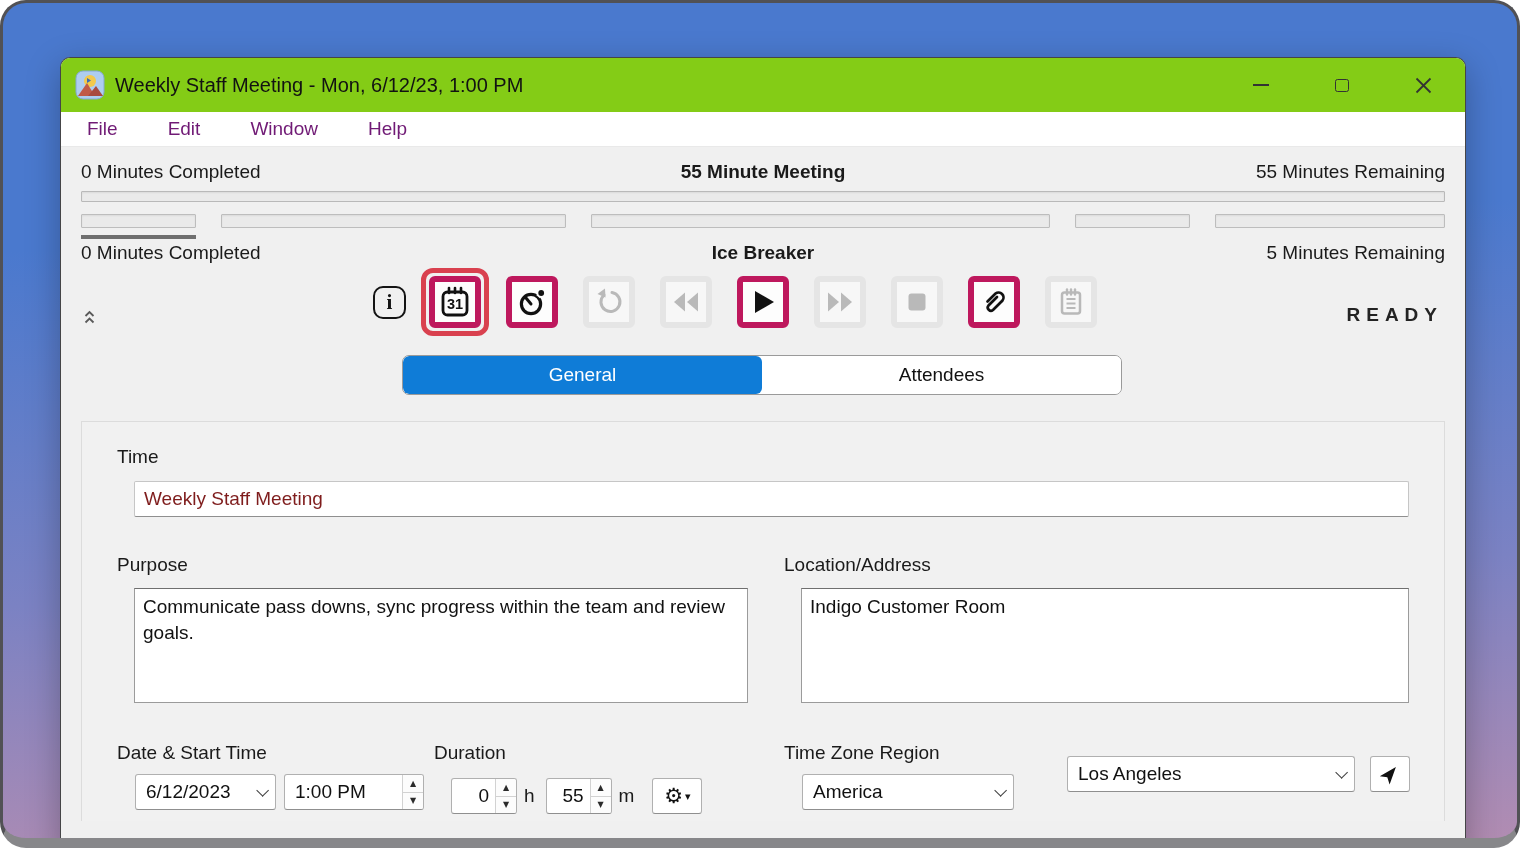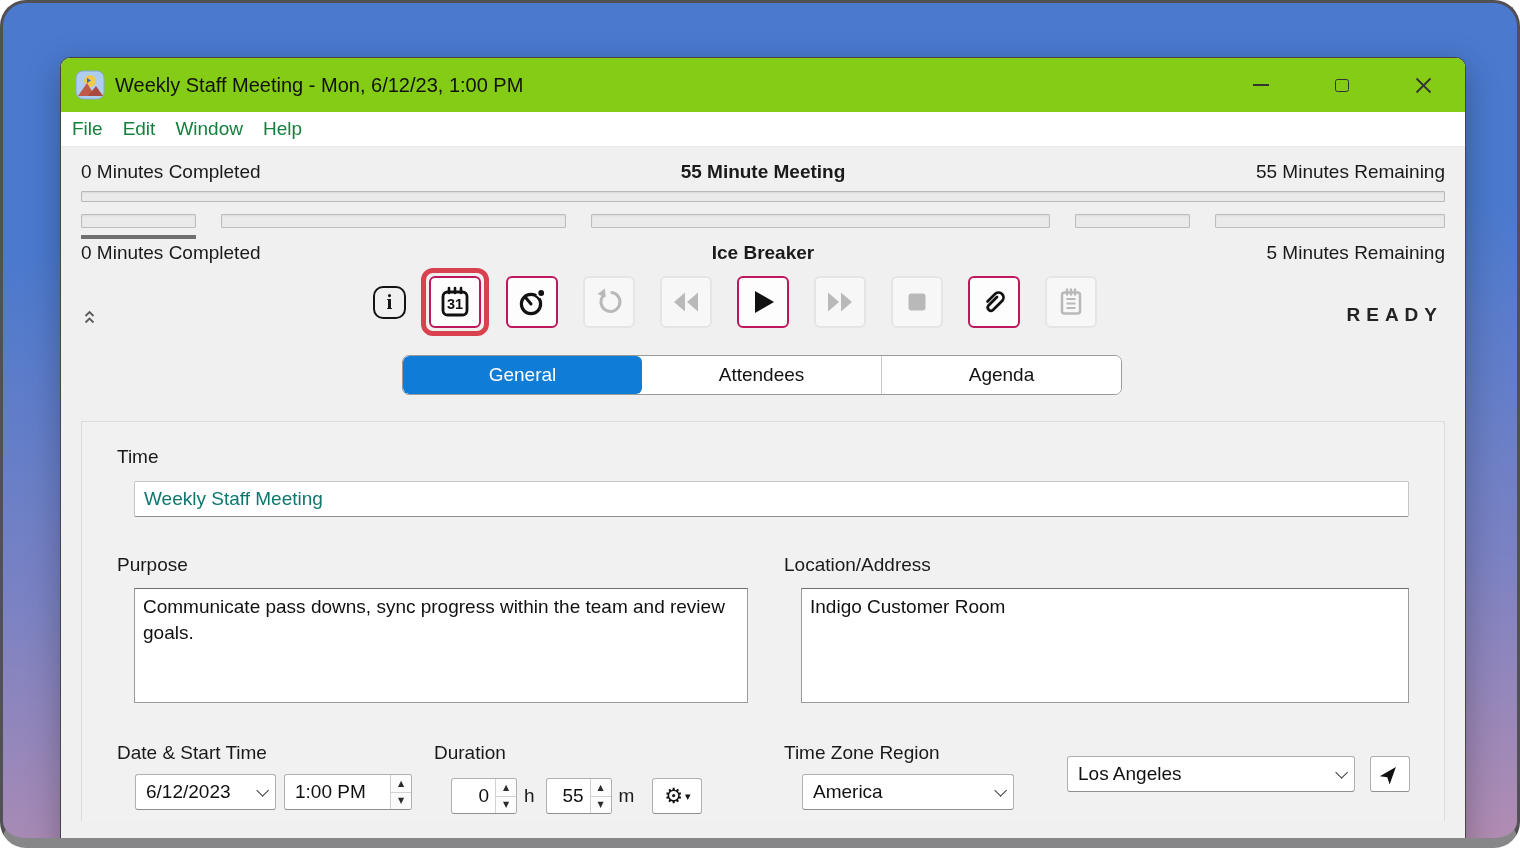--- a/index.html
+++ b/index.html
@@ -17,55 +17,55 @@
     border-radius:10px 10px 0 0; box-shadow:0 10px 34px rgba(0,0,0,.28);
   }
   .titlebar { height:54px; background:#84cc16; border-radius:9px 9px 0 0; display:flex; align-items:center; padding:0 18px 0 14px; }
   .app-icon { width:30px; height:30px; margin-right:10px; flex:0 0 auto; }
   .win-title { font-size:20px; color:#121212; }
   .win-controls { margin-left:auto; display:flex; }
   .win-btn { width:48px; height:40px; display:flex; align-items:center; justify-content:center; margin-left:33px; }
   .glyph-min { width:16px; height:2px; background:#333; }
   .glyph-max { width:14px; height:13px; border:1.7px solid #333; border-radius:2.5px; }
   .menubar { height:35px; background:#fff; display:flex; align-items:center; padding-left:1px; border-bottom:1px solid #e9e9e9; }
-  .menu-item { font-size:19px; color:#15803d; padding:0 10px; cursor:default;text-align:center; }
+  .menu-item { font-size:19px; color:#701a75; padding:0 25px; cursor:default;text-align:center; }
   .content { padding:0 20px; }
   
   .prog-labels { display:flex; align-items:baseline; margin-top:14px; font-size:19px; color:#1a1a1a; }
   .prog-labels .pl-left { flex:1; text-align:left; }
   .prog-labels .pl-center { flex:1.4; text-align:center; font-weight:bold; }
   .prog-labels .pl-right { flex:1; text-align:right; }
   .bar-main { margin-top:8px; height:11px; background:#eaeaea; border:1px solid #b9b9b9; border-radius:1px; box-shadow:inset 0 1px 2px rgba(0,0,0,.07); }
   .segments { margin-top:12px; display:flex; gap:25px; }
   .seg { flex-basis:0; min-width:0; }
   .seg-bar { height:14px; background:#eaeaea; border:1px solid #bdbdbd; border-radius:1px; box-shadow:inset 0 1px 2px rgba(0,0,0,.07); }
   .seg-underline { height:4px; margin-top:7px; background:transparent; }
   .seg.active .seg-underline { background:#6f6f6f; }
   .prog-labels.row2 { margin-top:3px; }
   
   .toolbar { position:relative; height:58px; margin-top:12px; }
   .collapse-ctl { position:absolute; left:2px; top:34px; }
   .tb-group { position:absolute; left:292px; top:0; display:flex; align-items:center; }
   .info-badge { width:33px; height:33px; border:2.6px solid #141414; border-radius:10px; display:flex; align-items:center; justify-content:center; margin-right:23px; font-family:"Liberation Serif", serif; font-weight:bold; font-size:21px; color:#141414; line-height:1; }
-  .tbtn { width:52px; height:52px; background:#fdfdfd; border:2px solid #be185d; border-radius:6px; display:flex; align-items:center; justify-content:center; margin-right:25px; }
+  .tbtn { width:52px; height:52px; background:#fdfdfd; border:6px solid #be185d; border-radius:6px; display:flex; align-items:center; justify-content:center; margin-right:25px; }
   .tbtn.disabled { background:#f7f7f7; border-color:#e5e5e5; }
   .cal-wrap { position:relative; margin-right:25px; }
   .cal-wrap .tbtn { margin-right:0; }
   .annotation-box { position:absolute; left:-8px; top:-8px; right:-8px; bottom:-8px; border:5px solid #d9414f; border-radius:12px; pointer-events:none; }
   .ready { position:absolute; right:2px; bottom:8px; font-size:19px; font-weight:bold; letter-spacing:6px; color:#232323; }
   
   .tabs { margin-top:21px; margin-left:321px; width:720px; height:40px; display:flex; background:#fff; border:1px solid #9a9a9a; border-radius:7px; overflow:hidden; }
   .tab { flex:1; display:flex; align-items:center; justify-content:center; font-size:19px; color:#111; background:#fff; border-left:1px solid #c9c9c9; }
   .tab:first-child { border-left:none; }
   .tab.selected { background:#0f7cd7; color:#fff; border-radius:6px; border-left:none; }
   .tab.selected + .tab { border-left:none; }
   
   .panel { margin-top:26px; border:1px solid #dcdcdc; border-bottom:none; background:#f1f1f1; padding:24px 35px 40px 35px; height:400px; }
   .form-label { font-size:19px; color:#1a1a1a; }
-  .title-input { display:block; margin:13px 0 0 17px; width:calc(100% - 17px); height:36px; background:#fff; border:1px solid #c6c6c6; border-bottom-color:#8f8f8f; border-radius:2px; font-size:19px; font-family:"Liberation Sans",sans-serif; color:#0f766e; padding:0 9px; outline:none; }
+  .title-input { display:block; margin:13px 0 0 17px; width:calc(100% - 17px); height:36px; background:#fff; border:1px solid #c6c6c6; border-bottom-color:#8f8f8f; border-radius:2px; font-size:19px; font-family:"Liberation Sans",sans-serif; color:#7f1d1d; padding:0 9px; outline:none; }
   .two-col { display:flex; margin-top:37px; }
   .col-left { width:631px; flex:0 0 auto; }
   .col-right { flex:1; margin-left:36px; }
   .ta { display:block; margin:12px 0 0 17px; width:calc(100% - 17px); height:115px; background:#fff; border:1px solid #9b9b9b; border-top-color:#6f6f6f; font-size:19px; font-family:"Liberation Sans",sans-serif; color:#111; line-height:1.35; padding:5px 8px; resize:none; outline:none; }
   .bottom-row { position:relative; margin-top:39px; height:80px; }
   .fgroup { position:absolute; top:0; }
   .g-datetime { left:0; } .g-duration { left:317px; } .g-tzregion { left:667px; } .g-tzcity { left:933px; }
   .controls { display:flex; align-items:center; margin-top:14px; }
   .g-datetime .controls, .g-tzregion .controls { margin-left:18px;margin-top:10px; }
   .g-duration .controls { margin-left:17px; }
@@ -74,21 +74,21 @@
   .combo .chev { margin-left:auto; width:9px; height:9px; border-right:1.7px solid #404040; border-bottom:1.7px solid #404040; transform:rotate(45deg) translateY(-3px); }
   .combo-date { width:141px; }
   .combo-region { width:212px; }
   .combo-city { width:288px; }
   .spinfield { height:36px; background:#fff; border:1px solid #b0b0b0; border-bottom-color:#8f8f8f; border-radius:3px; display:flex; align-items:stretch; overflow:hidden; }
   .spinfield .sf-text { display:flex; align-items:center; padding:0 10px; font-size:19px; color:#111; flex:1; }
   .spinfield.num .sf-text { justify-content:flex-end; padding-right:6px; }
   .spin-col { width:21px; border-left:1px solid #d2d2d2; display:flex; flex-direction:column; }
   .spin-btn { flex:1; display:flex; align-items:center; justify-content:center; font-size:8px; color:#2b2b2b; background:#fcfcfc; font-family:"DejaVu Sans",sans-serif; }
   .spin-btn:first-child { border-bottom:1px solid #d2d2d2; }
-  .time-field { width:128px; margin-left:8px; }
+  .time-field { width:140px; margin-left:8px; }
   .num-field { width:66px; }
   .unit { font-size:19px; color:#1a1a1a; margin:0 11px 0 7px; }
   .gear-btn { width:50px; height:36px; margin-left:7px; background:#fff; border:1px solid #b0b0b0; border-bottom-color:#8f8f8f; border-radius:3px; display:flex; align-items:center; justify-content:center; gap:2px; }
   .gear-glyph { font-family:"DejaVu Sans",sans-serif; font-size:21px; color:#111; line-height:1; }
   .gear-caret { font-family:"DejaVu Sans",sans-serif; font-size:11px; color:#111; line-height:1; }
   .nav-btn { width:40px; height:36px; margin-left:15px; background:#fff; border:1px solid #b0b0b0; border-bottom-color:#8f8f8f; border-radius:3px; display:flex; align-items:center; justify-content:center; }
   svg { display:block; }
 </style>
 </head>
 <body>
@@ -250,21 +250,20 @@
             </svg>
           </div>
         </div>
 
         <span class="ready">READY</span>
       </div>
 
       <div class="tabs">
         <div class="tab selected">General</div>
         <div class="tab">Attendees</div>
-        <div class="tab">Agenda</div>
       </div>
 
       <div class="panel">
         <div class="form-label">Time</div>
         <input class="title-input" type="text" value="Weekly Staff Meeting" style="">
 
         <div class="two-col">
           <div class="col-left">
             <div class="form-label">Purpose</div>
             <textarea class="ta" style="">Communicate pass downs, sync progress within the team and review goals.</textarea>

